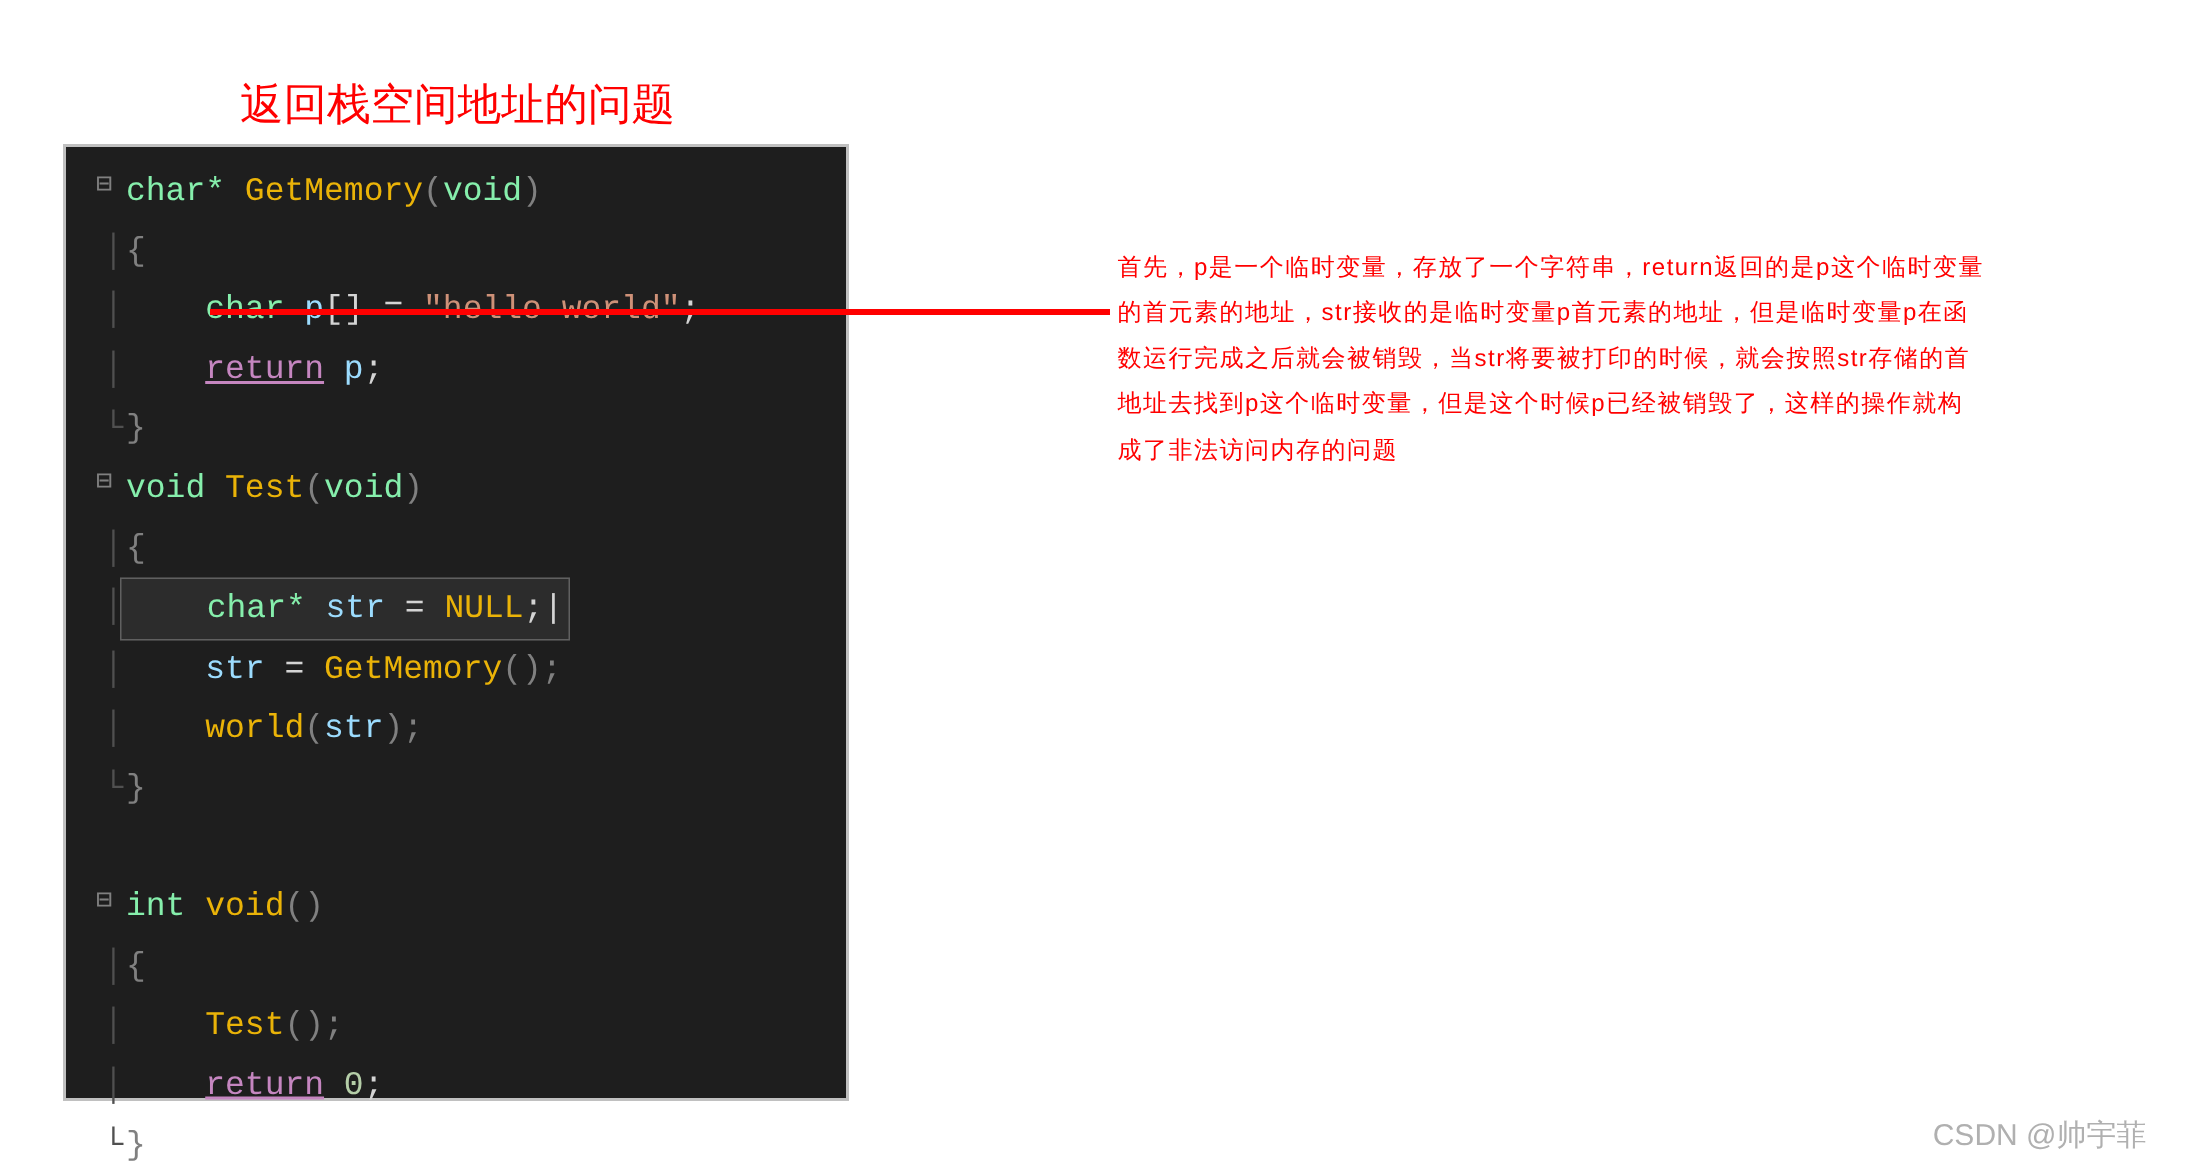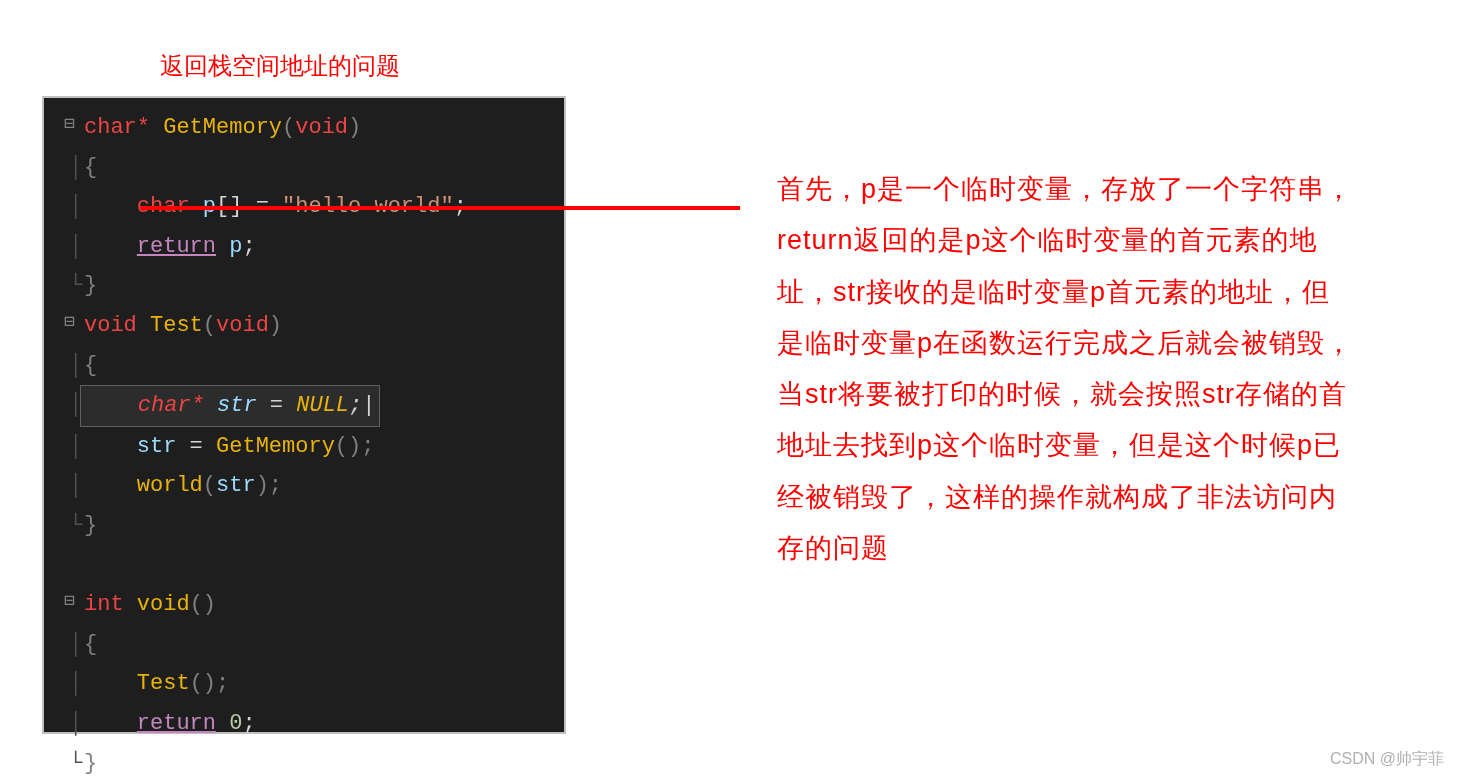--- a/index.html
+++ b/index.html
@@ -9,21 +9,21 @@
       height: 780px;
       position: relative;
       font-family: "Microsoft YaHei", sans-serif;
       overflow: hidden;
     }
     .title {
       position: absolute;
       top: 50px;
       left: 160px;
       color: #ff0000;
-      font-size: 24px;
+      font-size: 29px;
     }
     .code-block {
       position: absolute;
       top: 96px;
       left: 42px;
       width: 524px;
       height: 638px;
       background: #1e1e1e;
       border: 2px solid #c0c0c0;
       font-family: Consolas, "Courier New", monospace;
@@ -40,63 +40,61 @@
       position: absolute;
       left: 20px;
       color: #808080;
       font-size: 18px;
     }
     .guide {
       position: absolute;
       left: 25px;
       color: #505050;
     }
-    .kw { color: #ef4444; }
+    .kw { color: #86efac; }
     .fn { color: #eab308; }
     .str { color: #ce9178; }
     .var { color: #9cdcfe; }
     .paren { color: #808080; }
     .brace { color: #808080; }
     .num { color: #b5cea8; }
     .nullcol { color: #c586c0; text-decoration: underline; }
     .plain { color: #d4d4d4; }
     .highlight-line {
       background: rgba(80,80,80,0.3);
       border: 1px solid #606060;
       display: inline-block;
       padding: 0 4px;
       margin-left: -4px;
-      font-style: italic;
     }
     .red-underline {
       position: absolute;
       top: 206px;
       left: 140px;
       width: 600px;
       height: 4px;
       background: #ff0000;
       z-index: 10;
     }
     .explanation {
       position: absolute;
       top: 164px;
       left: 745px;
       width: 580px;
       color: #ff0000;
-      font-size: 27px;
+      font-size: 16px;
       line-height: 1.9;
       letter-spacing: 1px;
-      margin-left: 32px;
     }
     .watermark {
       position: absolute;
       bottom: 10px;
-      right: 22px;
+      right: 35px;
       color: #b0b0b0;
-      font-size: 16px;
+      font-size: 20px;
     }
     .cursor-bar {
       color: #d4d4d4;
     }
   </style>
 </head>
 <body>
 
 <div class="title">返回栈空间地址的问题</div>
 

